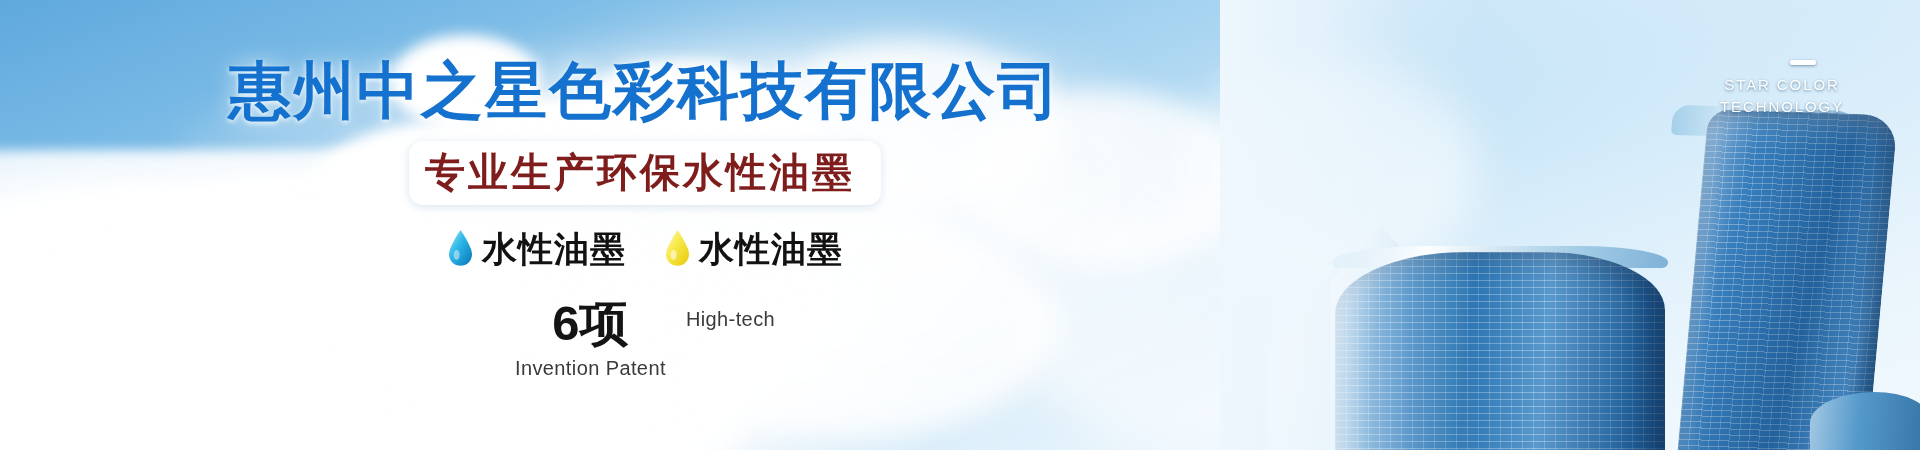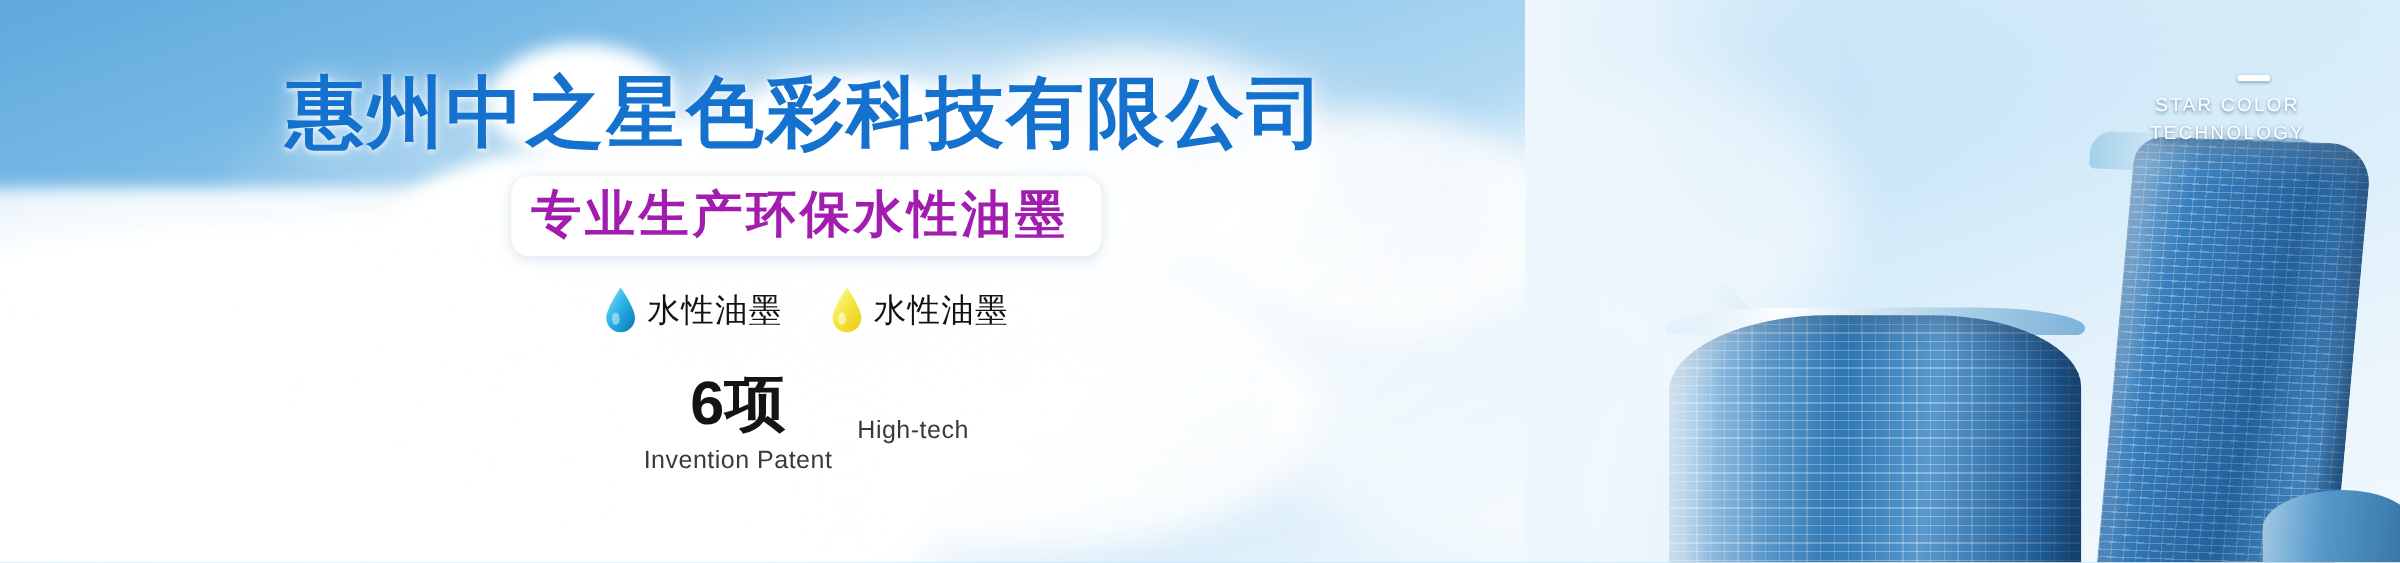--- a/index.html
+++ b/index.html
@@ -164,35 +164,35 @@
     margin-top:58px;
     font-size:62px; font-weight:bold; color:#1571ce;
     letter-spacing:2px; white-space:nowrap; line-height:1.05;
     text-shadow:0 2px 5px rgba(255,255,255,0.85), 0 0 22px rgba(255,255,255,0.7);
   }
 
   #subtitle-badge {
     margin-top:18px;
     background:#ffffff; border-radius:14px;
     padding:9px 26px 11px 16px;
-    font-size:40px; font-weight:bold; color:#a21caf;
+    font-size:40px; font-weight:bold; color:#7f1d1d;
     letter-spacing:3px; white-space:nowrap; line-height:1.1;
     box-shadow:0 2px 10px rgba(120,160,195,0.28);
   }
 
   #features { margin-top:24px; display:flex; align-items:center; gap:38px; }
   .feature { display:flex; align-items:center; gap:8px; }
   .drop { width:27px; height:38px; flex:0 0 auto; }
   .drop svg { width:100%; height:100%; display:block; }
   .feature-label {
-    font-size:26px; font-weight:normal; color:#121212;
+    font-size:35px; font-weight:bold; color:#121212;
     letter-spacing:1px; white-space:nowrap; line-height:1;
   }
 
-  #credentials { margin-top:32px; display:flex; align-items:center; gap:20px; }
+  #credentials { margin-top:32px; display:flex; align-items:flex-start; gap:20px; }
   .credential { display:flex; flex-direction:column; align-items:center; }
   .cred-cn {
     display:flex; align-items:baseline; white-space:nowrap;
     color:#141414; line-height:1;
   }
   .cred-big { font-size:49px; font-weight:bold; letter-spacing:0px; }
   .cred-small { font-size:33px; font-weight:bold; letter-spacing:1px; margin-left:2px; }
   .cred-en {
     margin-top:9px; font-size:20px; color:#3a3a3a;
     letter-spacing:0.4px; white-space:nowrap; font-weight:400;

